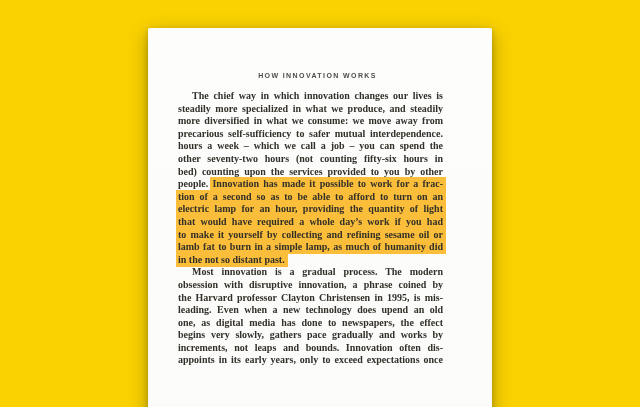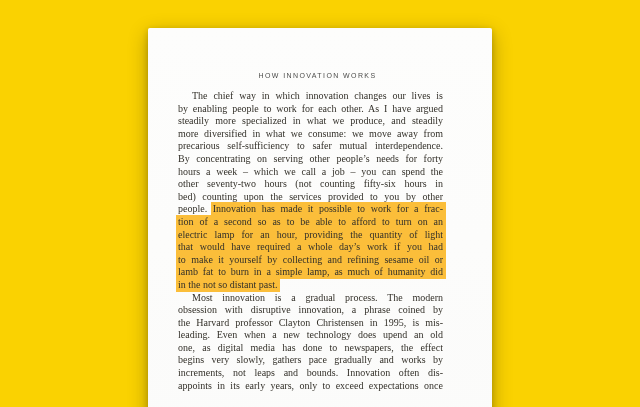--- a/index.html
+++ b/index.html
@@ -1,15 +1,15 @@
 <!DOCTYPE html>
 <html style="--bg: #FAD201; --hl: #FBBE3A; --text-color: #333029; --header-color: #4c4c4a;"><head>
 <meta charset="utf-8">
 <style>
-  * { margin: 0; padding: 0; box-sizing: border-box; }
+  * { margin: 0; padding: 0; box-sizing: border-box; font-weight: bold; }
   html, body { width: 640px; height: 407px; }
   body { font-family: "Liberation Serif", "DejaVu Serif", serif; }
 
   .canvas {
     position: relative;
     width: 640px;
     height: 407px;
     overflow: hidden;
     background: var(--bg, #FAD201);
   }
@@ -61,25 +61,23 @@
 </style>
 </head>
 <body>
 
 <div class="canvas">
   <div class="page">
     <div class="running-header">HOW INNOVATION WORKS</div>
     <div class="page-body">
         <div>
           <div class="text-line indent"><span>The chief way in which innovation changes our lives is</span></div>
-          <div class="text-line"><span>by enabling people to work for each other. As I have argued</span></div>
           <div class="text-line"><span>steadily more specialized in what we produce, and steadily</span></div>
           <div class="text-line"><span>more diversified in what we consume: we move away from</span></div>
           <div class="text-line"><span>precarious self-sufficiency to safer mutual interdependence.</span></div>
-          <div class="text-line"><span>By concentrating on serving other people’s needs for forty</span></div>
           <div class="text-line"><span>hours a week – which we call a job – you can spend the</span></div>
           <div class="text-line"><span>other seventy-two hours (not counting fifty-six hours in</span></div>
           <div class="text-line"><span>bed) counting upon the services provided to you by other</span></div>
           <div class="text-line"><span>people. </span><span class="hl">Innovation has made it possible to work for a frac-</span></div>
           <div class="text-line"><span class="hl">tion of a second so as to be able to afford to turn on an</span></div>
           <div class="text-line"><span class="hl">electric lamp for an hour, providing the quantity of light</span></div>
           <div class="text-line"><span class="hl">that would have required a whole day’s work if you had</span></div>
           <div class="text-line"><span class="hl">to make it yourself by collecting and refining sesame oil or</span></div>
           <div class="text-line"><span class="hl">lamb fat to burn in a simple lamp, as much of humanity did</span></div>
           <div class="text-line para-end"><span class="hl">in the not so distant past.</span></div>

